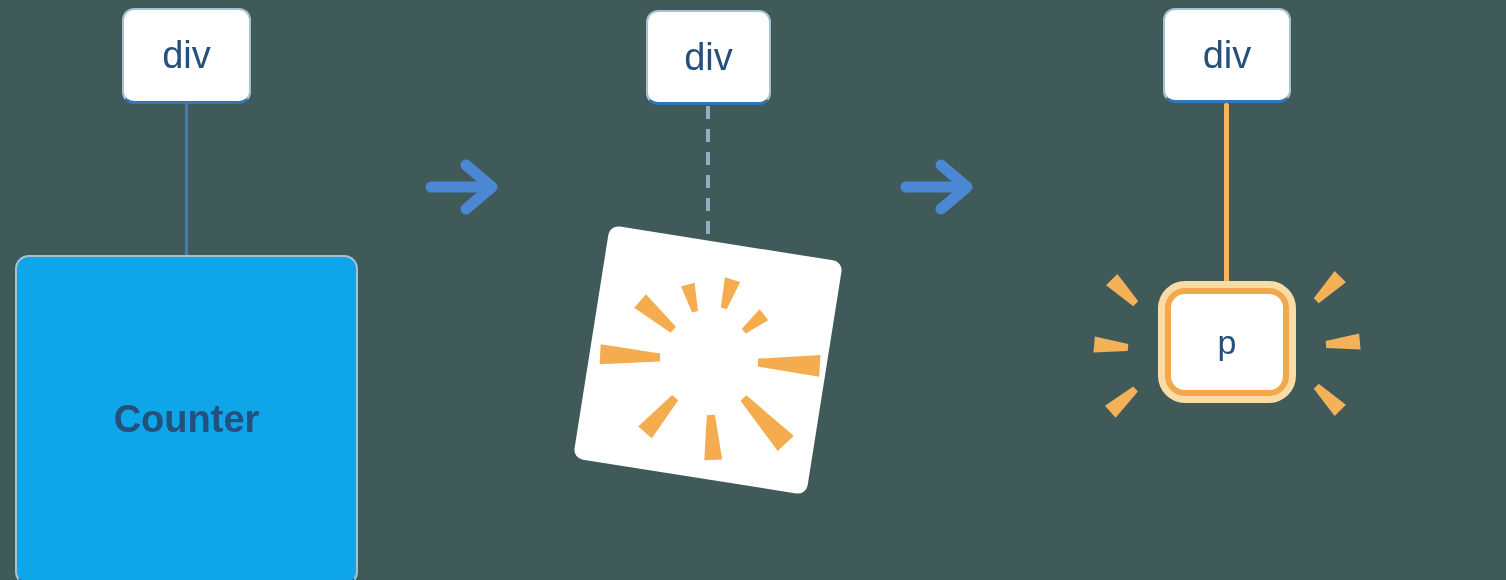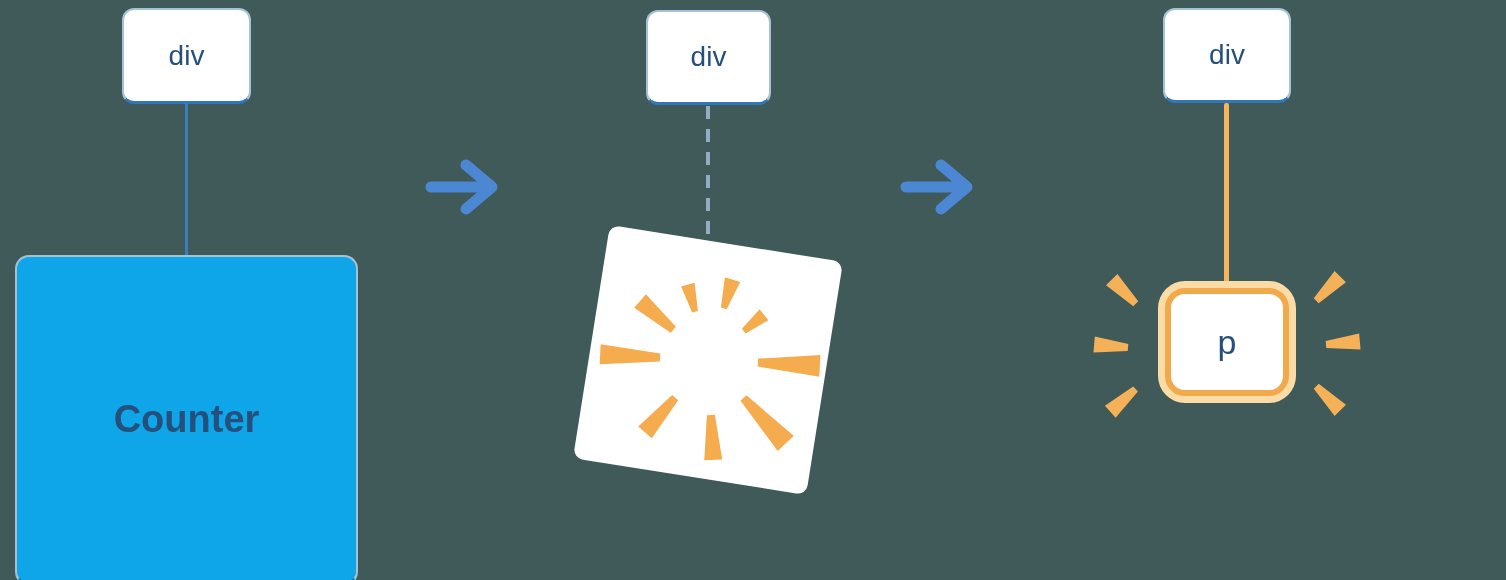--- a/index.html
+++ b/index.html
@@ -17,21 +17,21 @@
   
   .node {
     position: absolute;
     background: #ffffff;
     border: 2px solid #A5C2D4;
     border-bottom: 3px solid #2F77B8;
     border-radius: 12px;
     display: flex;
     align-items: center;
     justify-content: center;
-    font-size: 28px;
+    font-size: 38px;
     font-weight: 500;
     color: #25507C;
   }
   .node1 { left: 122px; top: 8px;  width: 129px; height: 96px; }
   .node2 { left: 646px; top: 10px; width: 125px; height: 95px; }
   .node3 { left: 1163px; top: 8px; width: 128px; height: 95px; }
 
   
   .edge-blue {
     position: absolute;

